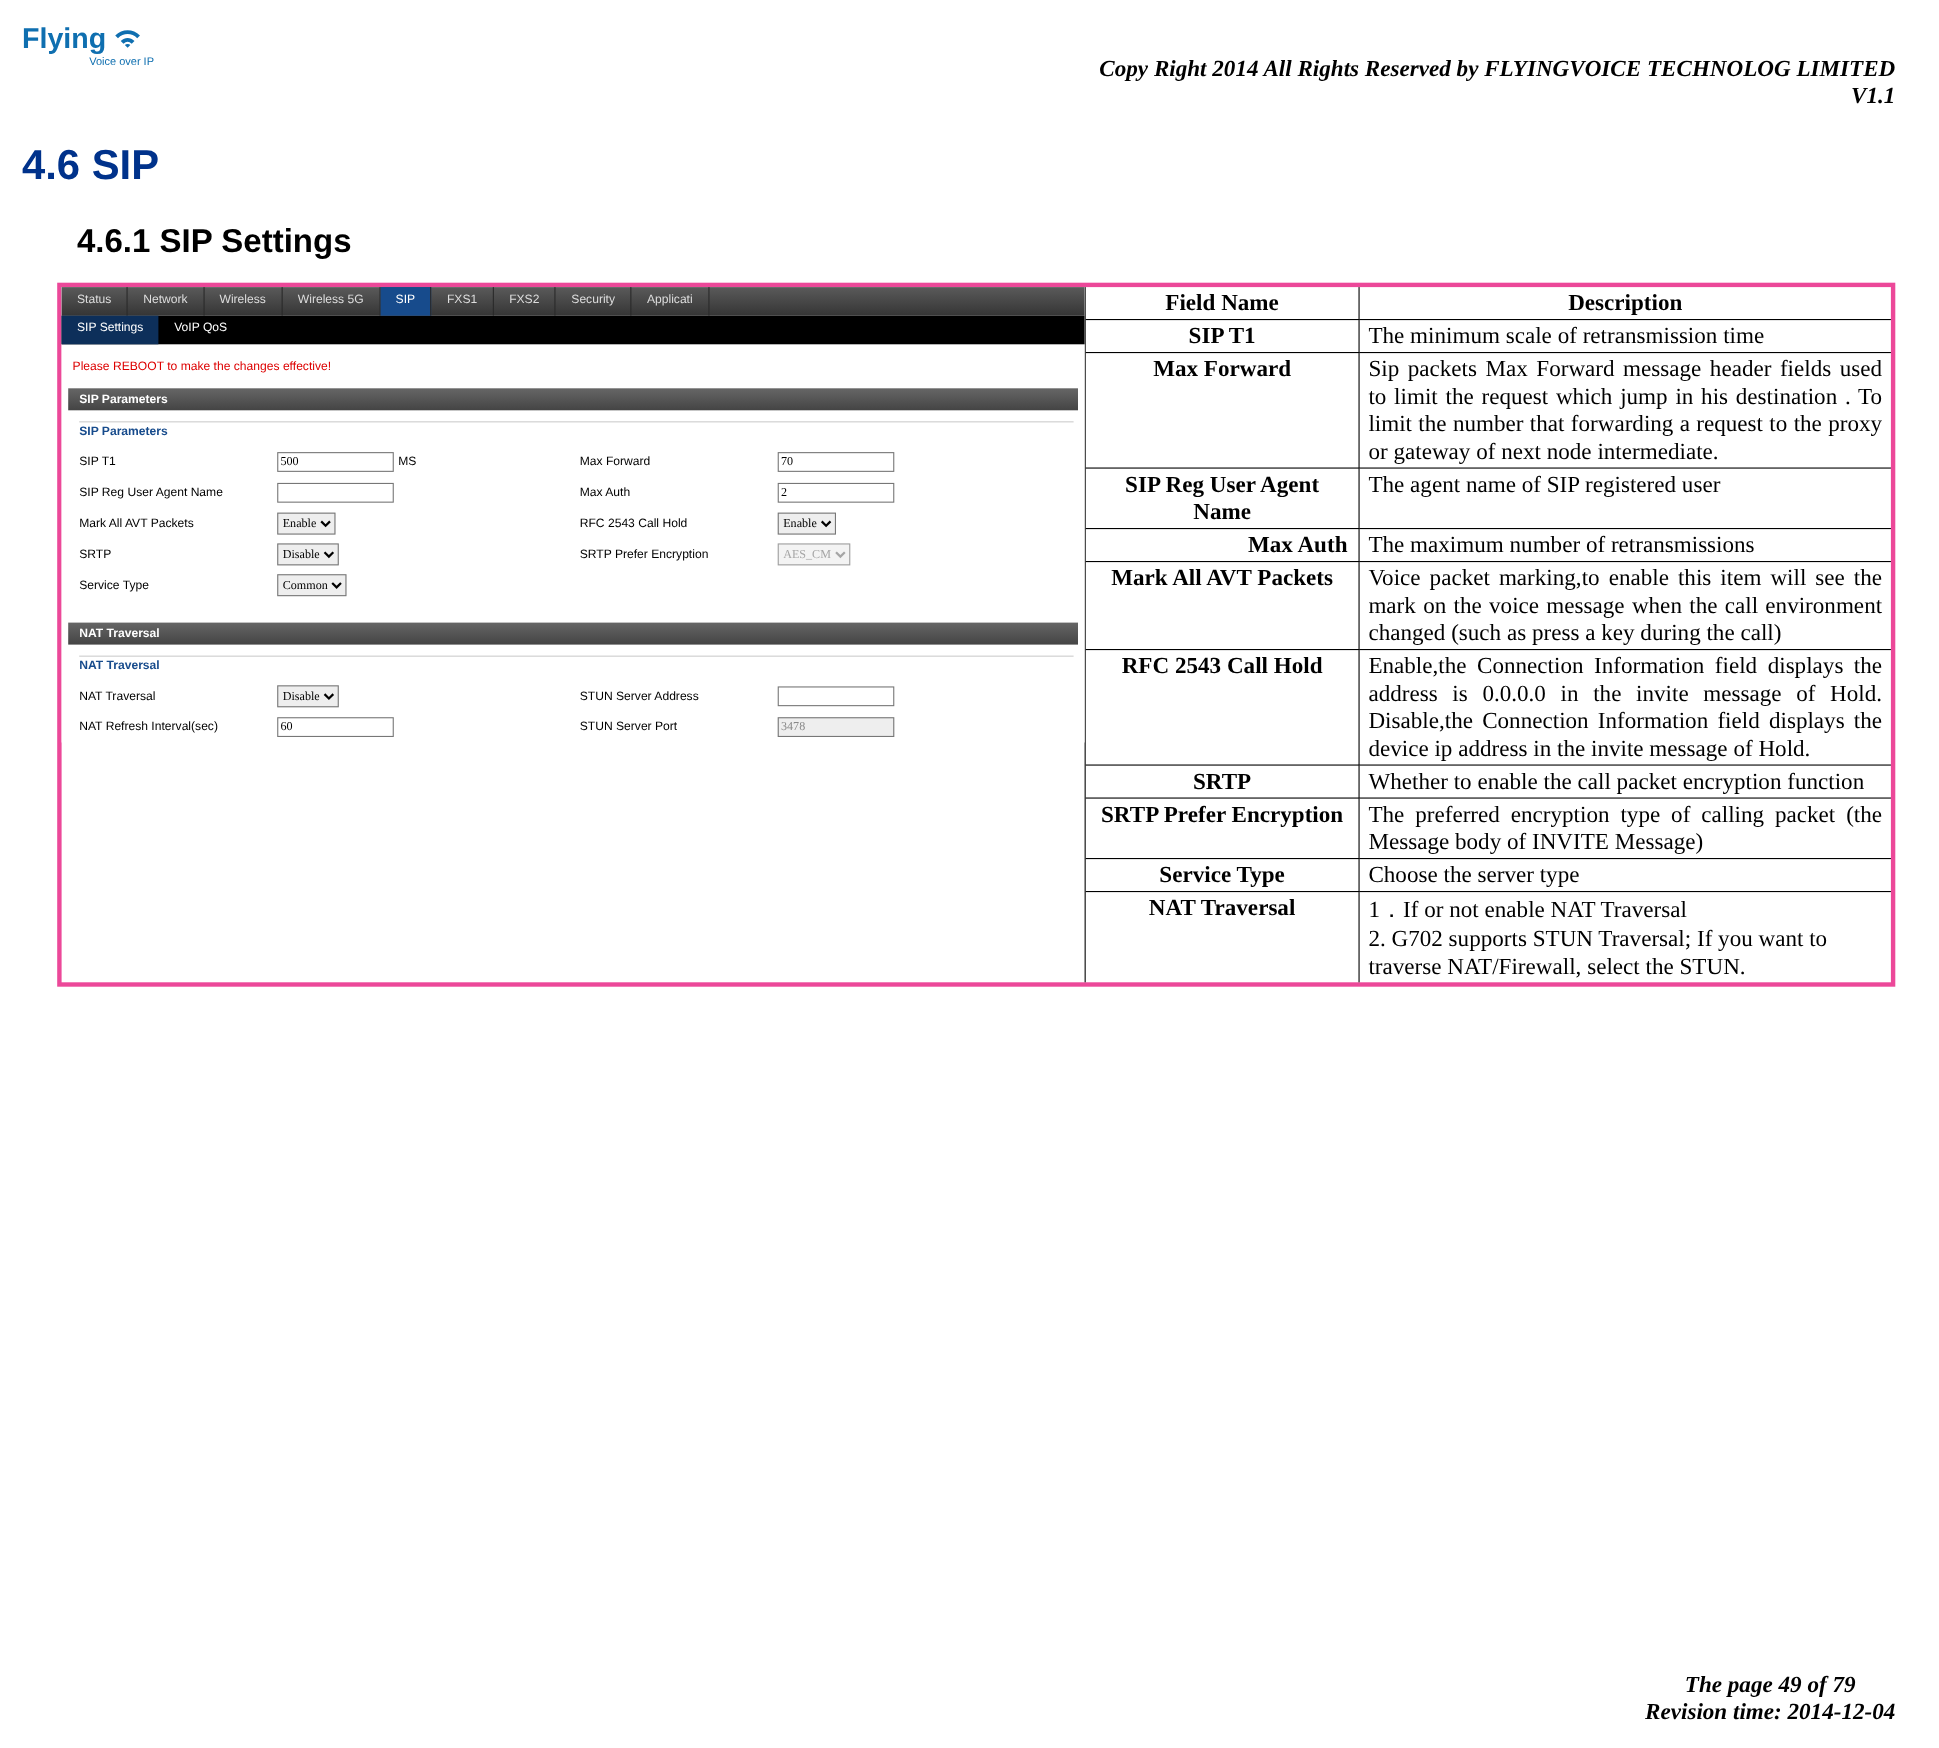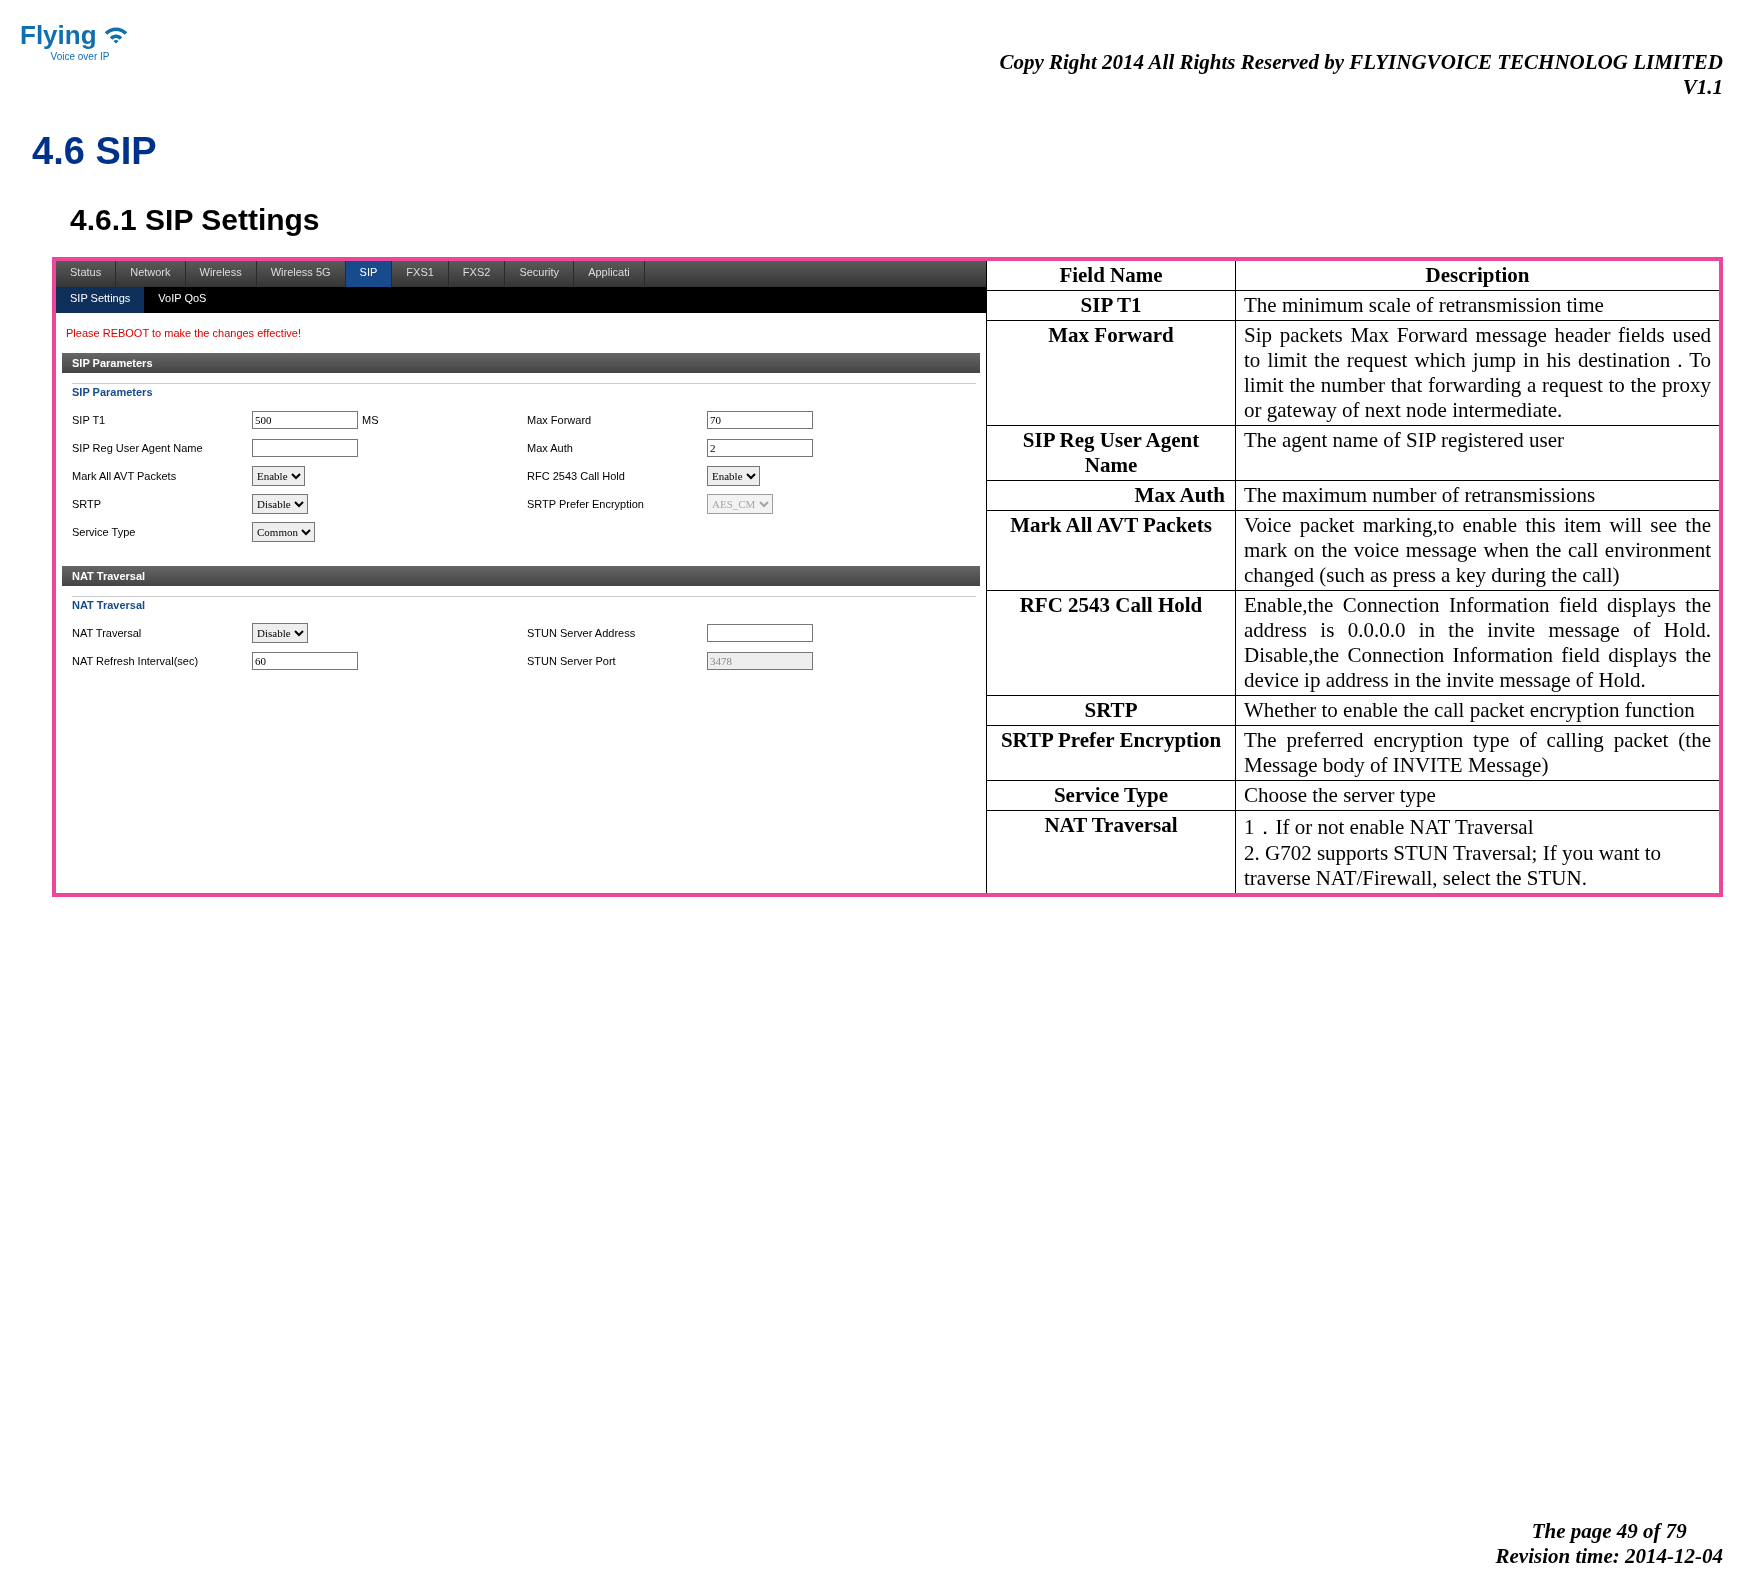--- a/index.html
+++ b/index.html
@@ -1,23 +1,23 @@
 <!DOCTYPE html>
 <html><head>
 <meta charset="utf-8">
 <style>
 html,body{margin:0;padding:0;background:#fff;font-family:"Times New Roman",Times,serif;color:#000;font-size:21px}
 .page{width:1763px;min-height:1589px;position:relative;box-sizing:border-box;padding:20px 40px 30px 20px}
 .hdr{display:flex;justify-content:space-between;align-items:flex-start;margin-bottom:18px}
 .logo{width:120px}
 .logo-top{font:bold 26px Arial;color:#0f6fb0;display:flex;align-items:center;gap:4px}
 .logo-top svg{width:30px;height:30px}
-.logo-bot{font:10px Arial;color:#0f6fb0;text-align:center}
+.logo-bot{font:10px Arial;color:#0f6fb0;text-align:right}
 .hdr-right{text-align:right;font-style:italic;font-weight:bold;font-size:21px;padding-top:30px}
-.h1{font:bold 38px Arial;color:#00328b;margin:30px 0 30px 12px}
+.h1{font:bold 38px Arial;color:#00328b;margin:30px 0 30px 0}
 .h2{font:bold 30px Arial;color:#000;margin:0 0 20px 50px}
 .body-grid{display:flex;margin-left:32px;border:4px solid #ec4899}
 .shot-col{flex:0 0 930px;border-right:1px solid #000}
 .desc-col{flex:1 1 auto}
 .shot{font:12px Tahoma,Arial,sans-serif;color:#000;background:#fff}
 .tabs{display:flex;background:linear-gradient(#5a5a5a,#353535);height:26px}
 .tab{padding:5px 14px;color:#ddd;border-right:1px solid #2a2a2a;font-size:11px}
 .tab.active{background:#174b8c;color:#fff}
 .subtabs{display:flex;background:#000000;height:26px}
 .subtab{padding:5px 14px;color:#fff;font-size:11px}

